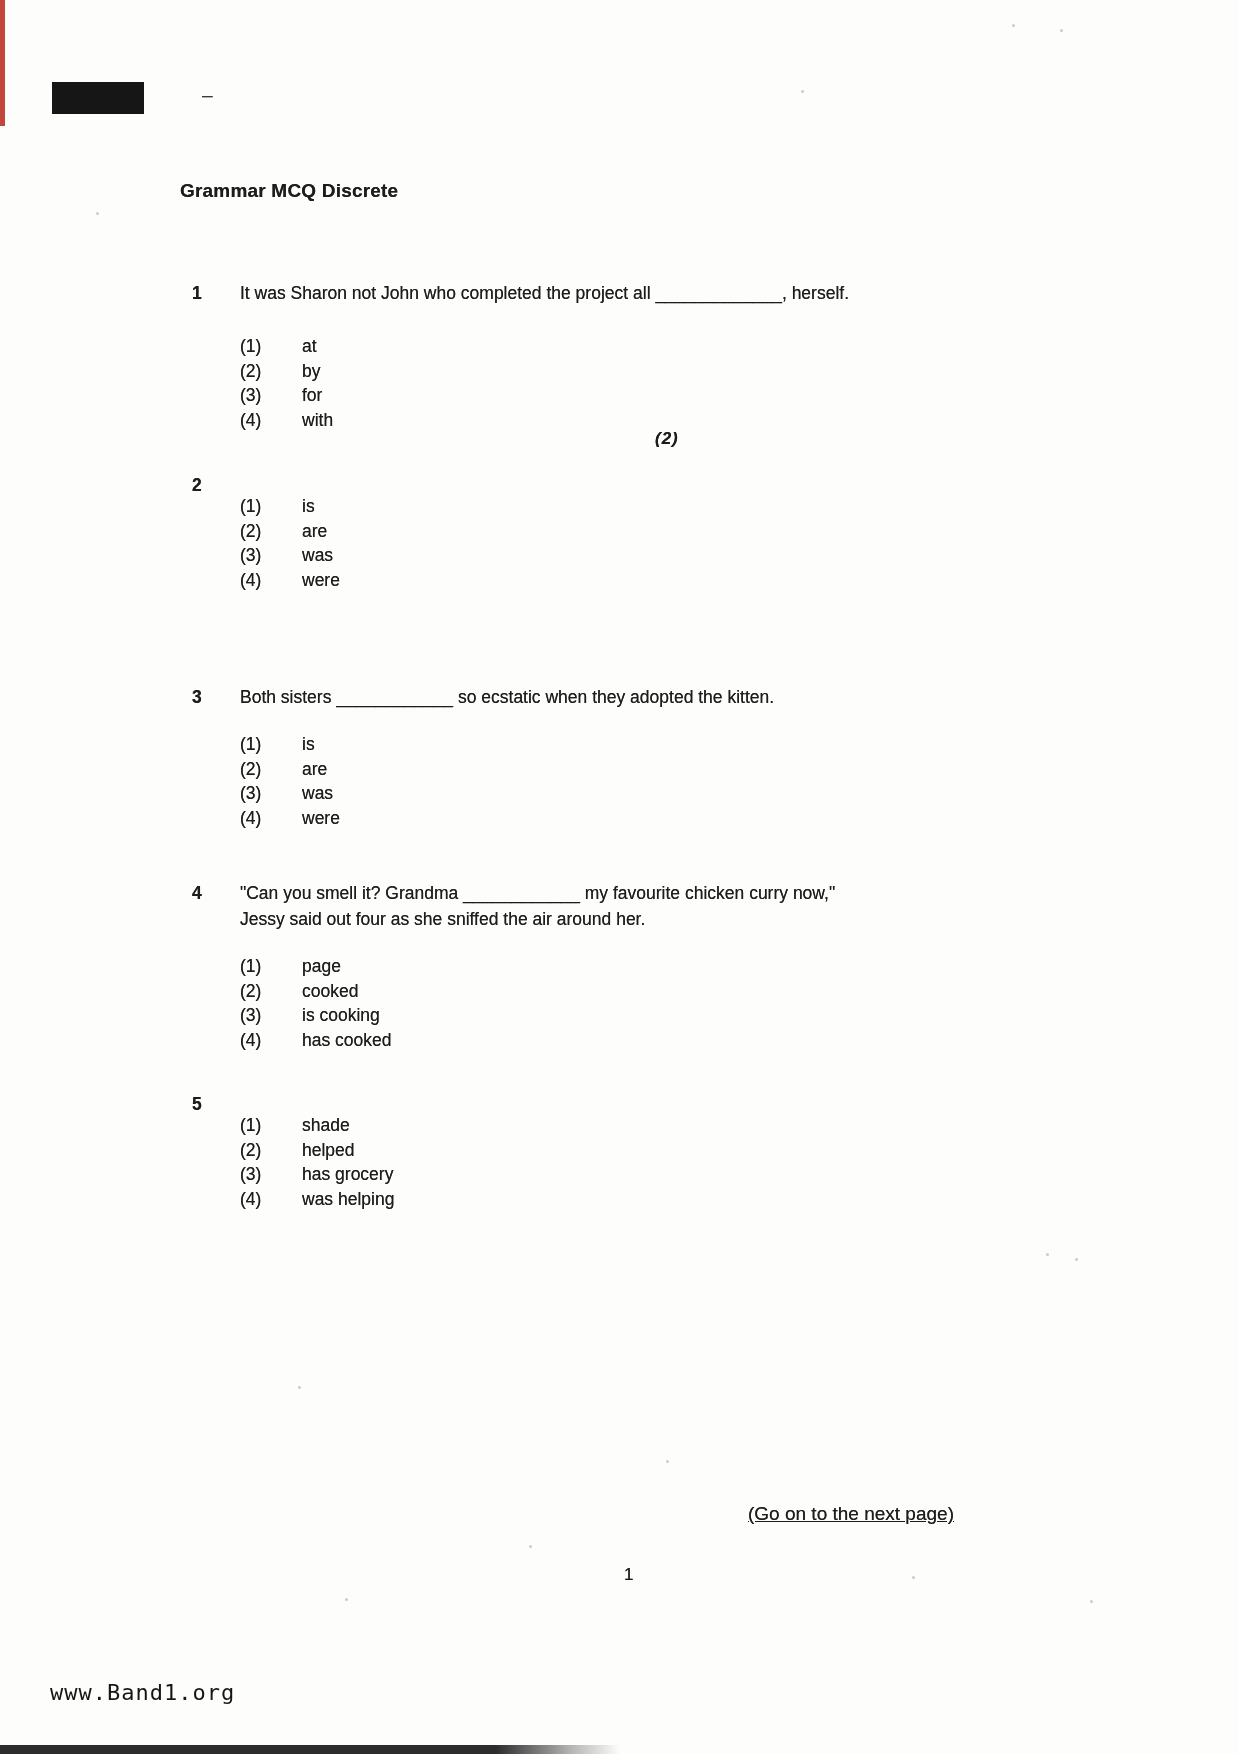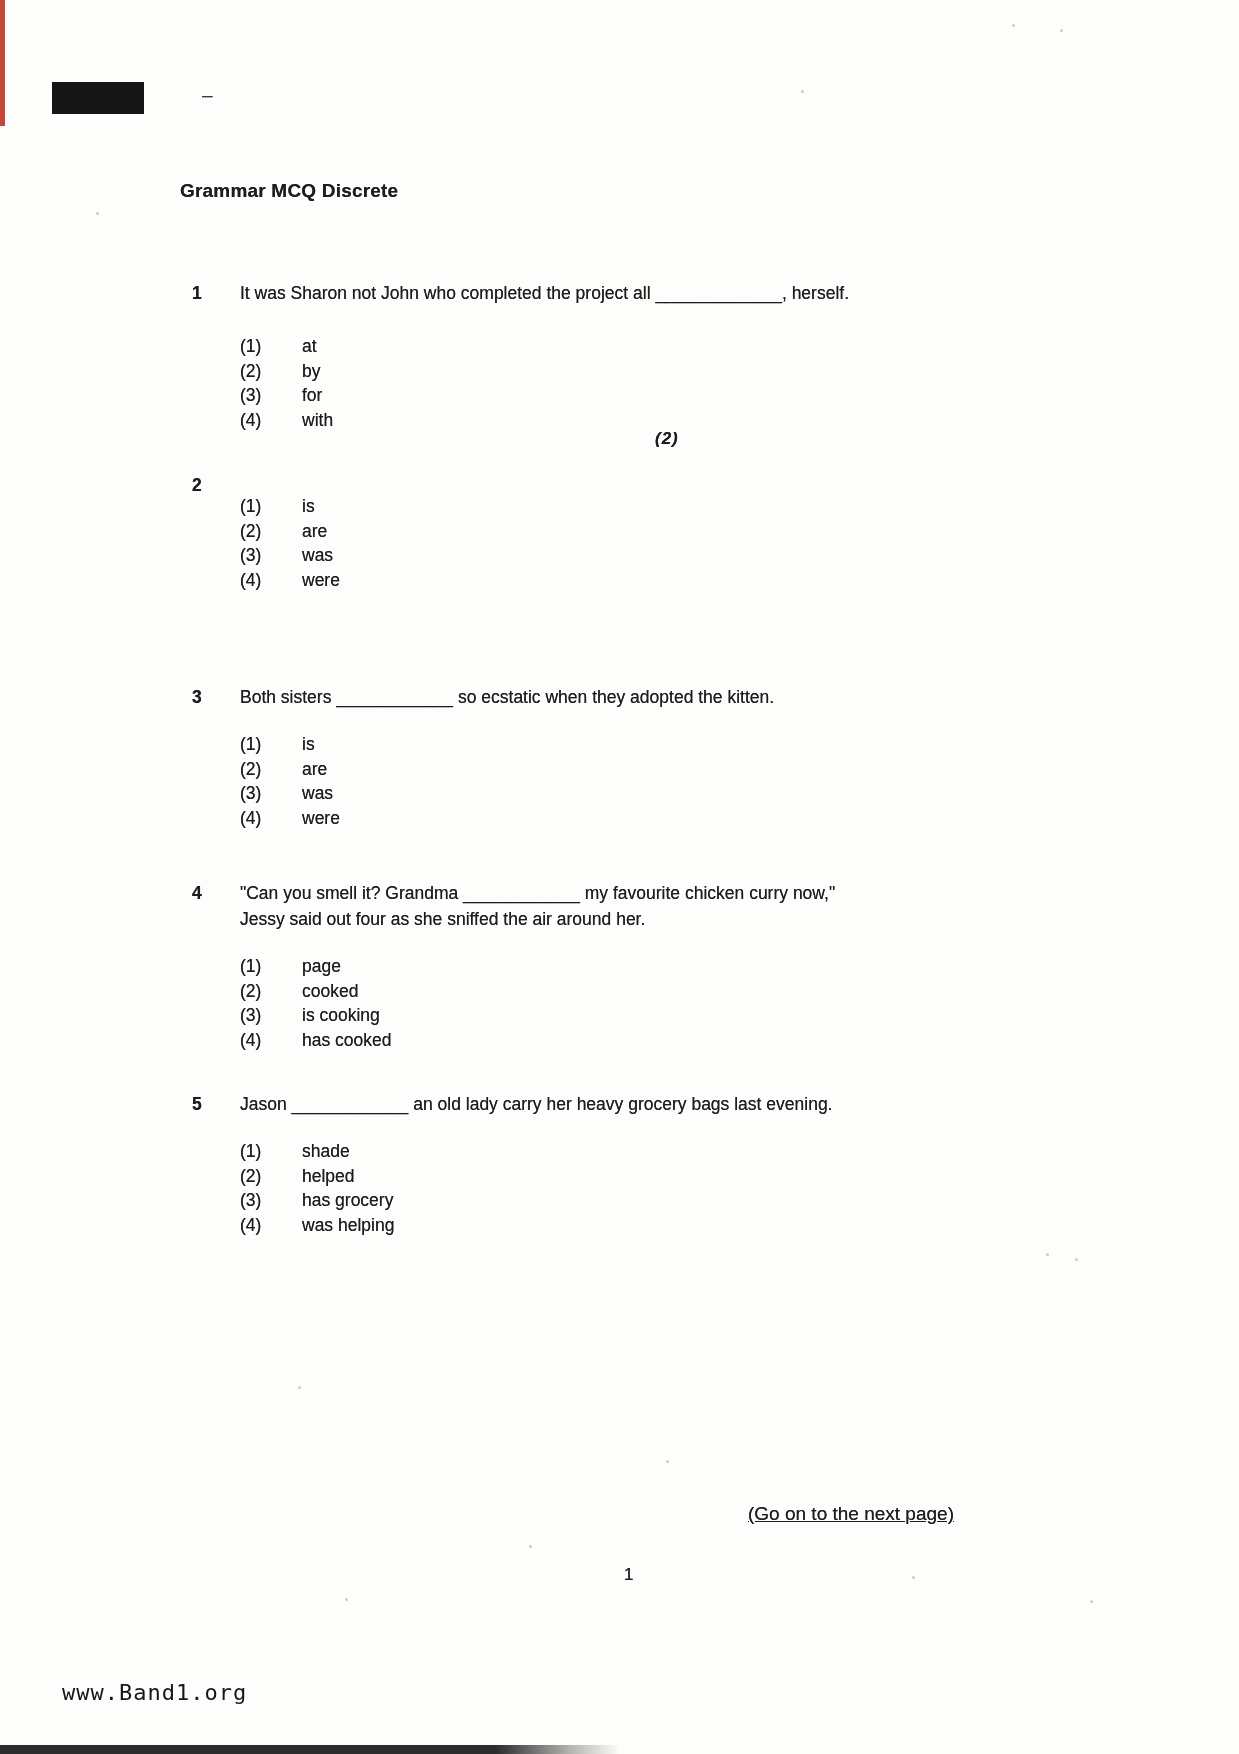--- a/index.html
+++ b/index.html
@@ -42,21 +42,21 @@
   .options { margin-top: 22px; }
   .qpos-1 .options { margin-top: 28px; }
   .opt-row { display: flex; font-size: 17.5px; line-height: 24.5px; }
   .opt-num { width: 62px; }
 
   
   .answer-annotation { position: absolute; left: 655px; top: 429px; font-size: 17px; font-style: italic; font-weight: bold; letter-spacing: 1px; }
   .goon-note { position: absolute; left: 748px; top: 1503px; font-size: 19px; text-decoration: underline; }
   .page-number { position: absolute; left: 624px; top: 1565px; font-size: 17px; }
   .watermark {
-    position: absolute; left: 62px; top: 1680px; font-size: 22px;
+    position: absolute; left: 50px; top: 1680px; font-size: 22px;
     font-family: "DejaVu Sans Mono", monospace; color: #161616; letter-spacing: 1px;
     text-shadow: none;
   }
 </style>
 </head>
 <body>
 
 <div class="page">
 
   <div class="red-edge"></div>
@@ -169,23 +169,20 @@
               <span class="opt-num">(4)</span>
               <span class="opt-label">has cooked</span>
             </div>
           </div>
     </div>
   </div>
 
   <div class="question qpos-5">
     <div class="qnum">5</div>
     <div class="qbody">
-      <div class="stem">
-            <div>Jason ____________ an old lady carry her heavy grocery bags last evening.</div>
-          </div>
       <div class="options">
             <div class="opt-row">
               <span class="opt-num">(1)</span>
               <span class="opt-label">shade</span>
             </div>
             <div class="opt-row">
               <span class="opt-num">(2)</span>
               <span class="opt-label">helped</span>
             </div>
             <div class="opt-row">

